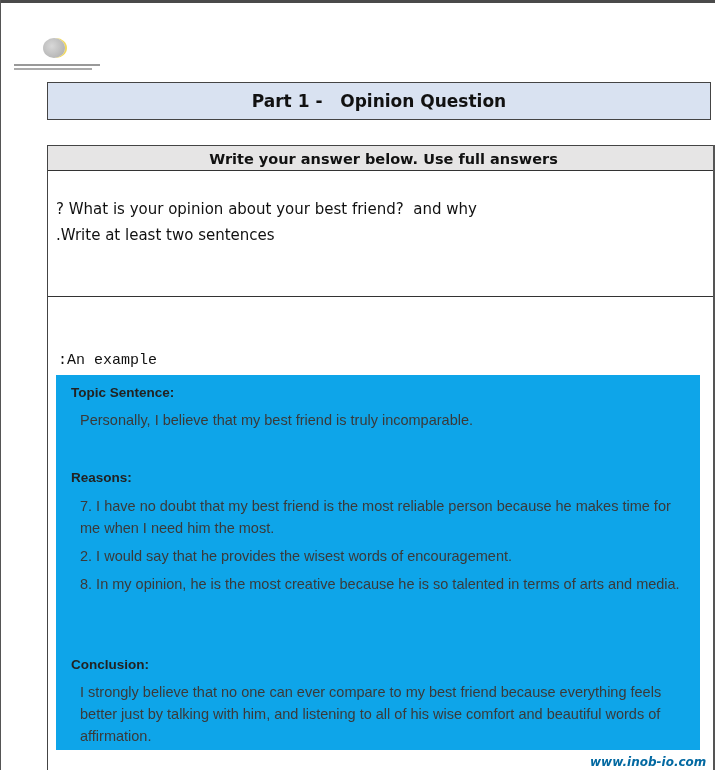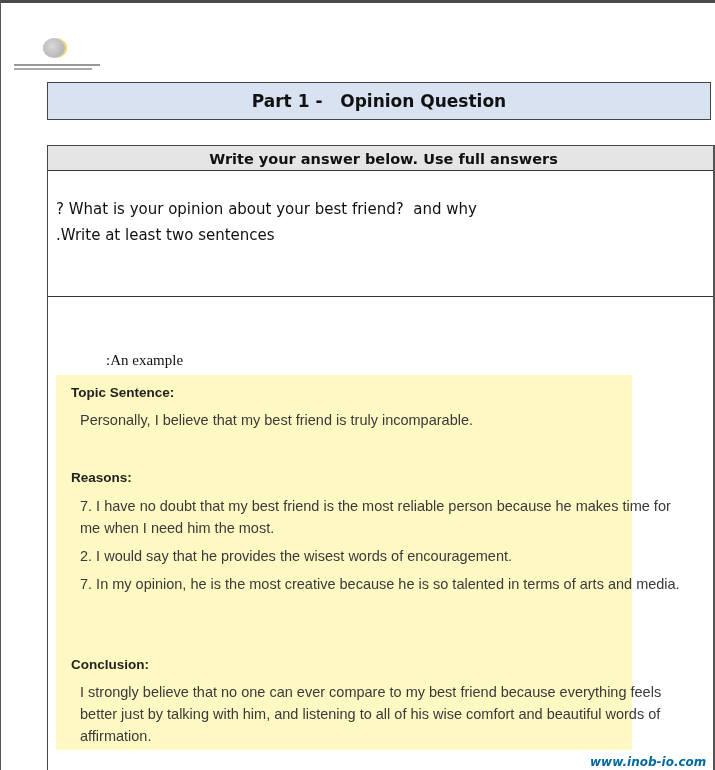--- a/index.html
+++ b/index.html
@@ -40,25 +40,26 @@
   }
   .question-cell {
     position: absolute; left: 0; top: 27px; width: 665px; height: 124px;
     border-bottom: 1px solid #333;
   }
   .question-line {
     position: absolute; left: 8px; font-family: "DejaVu Sans", sans-serif; font-size: 15px; color: #111;
     white-space: pre;
   }
   .example-label {
-    position: absolute; left: 10px; top: 207px; font-family: Liberation Serif, serif; font-size: 15px; color: #111; margin-left: 48px;
+    position: absolute; left: 10px; top: 207px; font-family: Liberation Mono, monospace; font-size: 15px; color: #111;
   }
   .yellow {
-    position: absolute; left: 8px; top: 230px; width: 576px; height: 375px;
-    background: #fef9c3;
+    position: absolute; left: 8px; top: 230px; width: 620px; height: 375px;
+    background: #0ea5e9;
+    padding-left: 24px;
   }
   .y-head { position: absolute; left: 15px; font-weight: bold; font-size: 13.5px; color: #222; }
   .y-text { position: absolute; left: 24px; font-size: 14.5px; color: #3a3a3a; line-height: 22px; width: 600px; }
   .watermark {
     position: absolute; left: 590px; top: 755px; font-family: "DejaVu Sans", sans-serif;
     font-style: italic; font-weight: bold; font-size: 12px; color: #0369a1;
   }
 </style>
 </head>
 <body>
@@ -84,20 +85,20 @@
 
   <div class="example-label">:An example</div>
 
   <div class="yellow">
     <div class="y-head" style="top:10px;">Topic Sentence:</div>
     <div class="y-text" style="top:34px;">Personally, I believe that my best friend is truly incomparable.</div>
 
     <div class="y-head" style="top:95px;">Reasons:</div>
     <div class="y-text" style="top:120px;">7. I have no doubt that my best friend is the most reliable person because he makes time for me when I need him the most.</div>
     <div class="y-text" style="top:170px;">2. I would say that he provides the wisest words of encouragement.</div>
-    <div class="y-text" style="top:198px;">7. In my opinion, he is the most creative because he is so talented in terms of arts and media.</div>
+    <div class="y-text" style="top:198px;">8. In my opinion, he is the most creative because he is so talented in terms of arts and media.</div>
 
     <div class="y-head" style="top:282px;">Conclusion:</div>
     <div class="y-text" style="top:306px;">I strongly believe that no one can ever compare to my best friend because everything feels better just by talking with him, and listening to all of his wise comfort and beautiful words of affirmation.</div>
   </div>
 </div>
 
 <div class="watermark">www.inob-io.com</div>
 
 </body></html>

